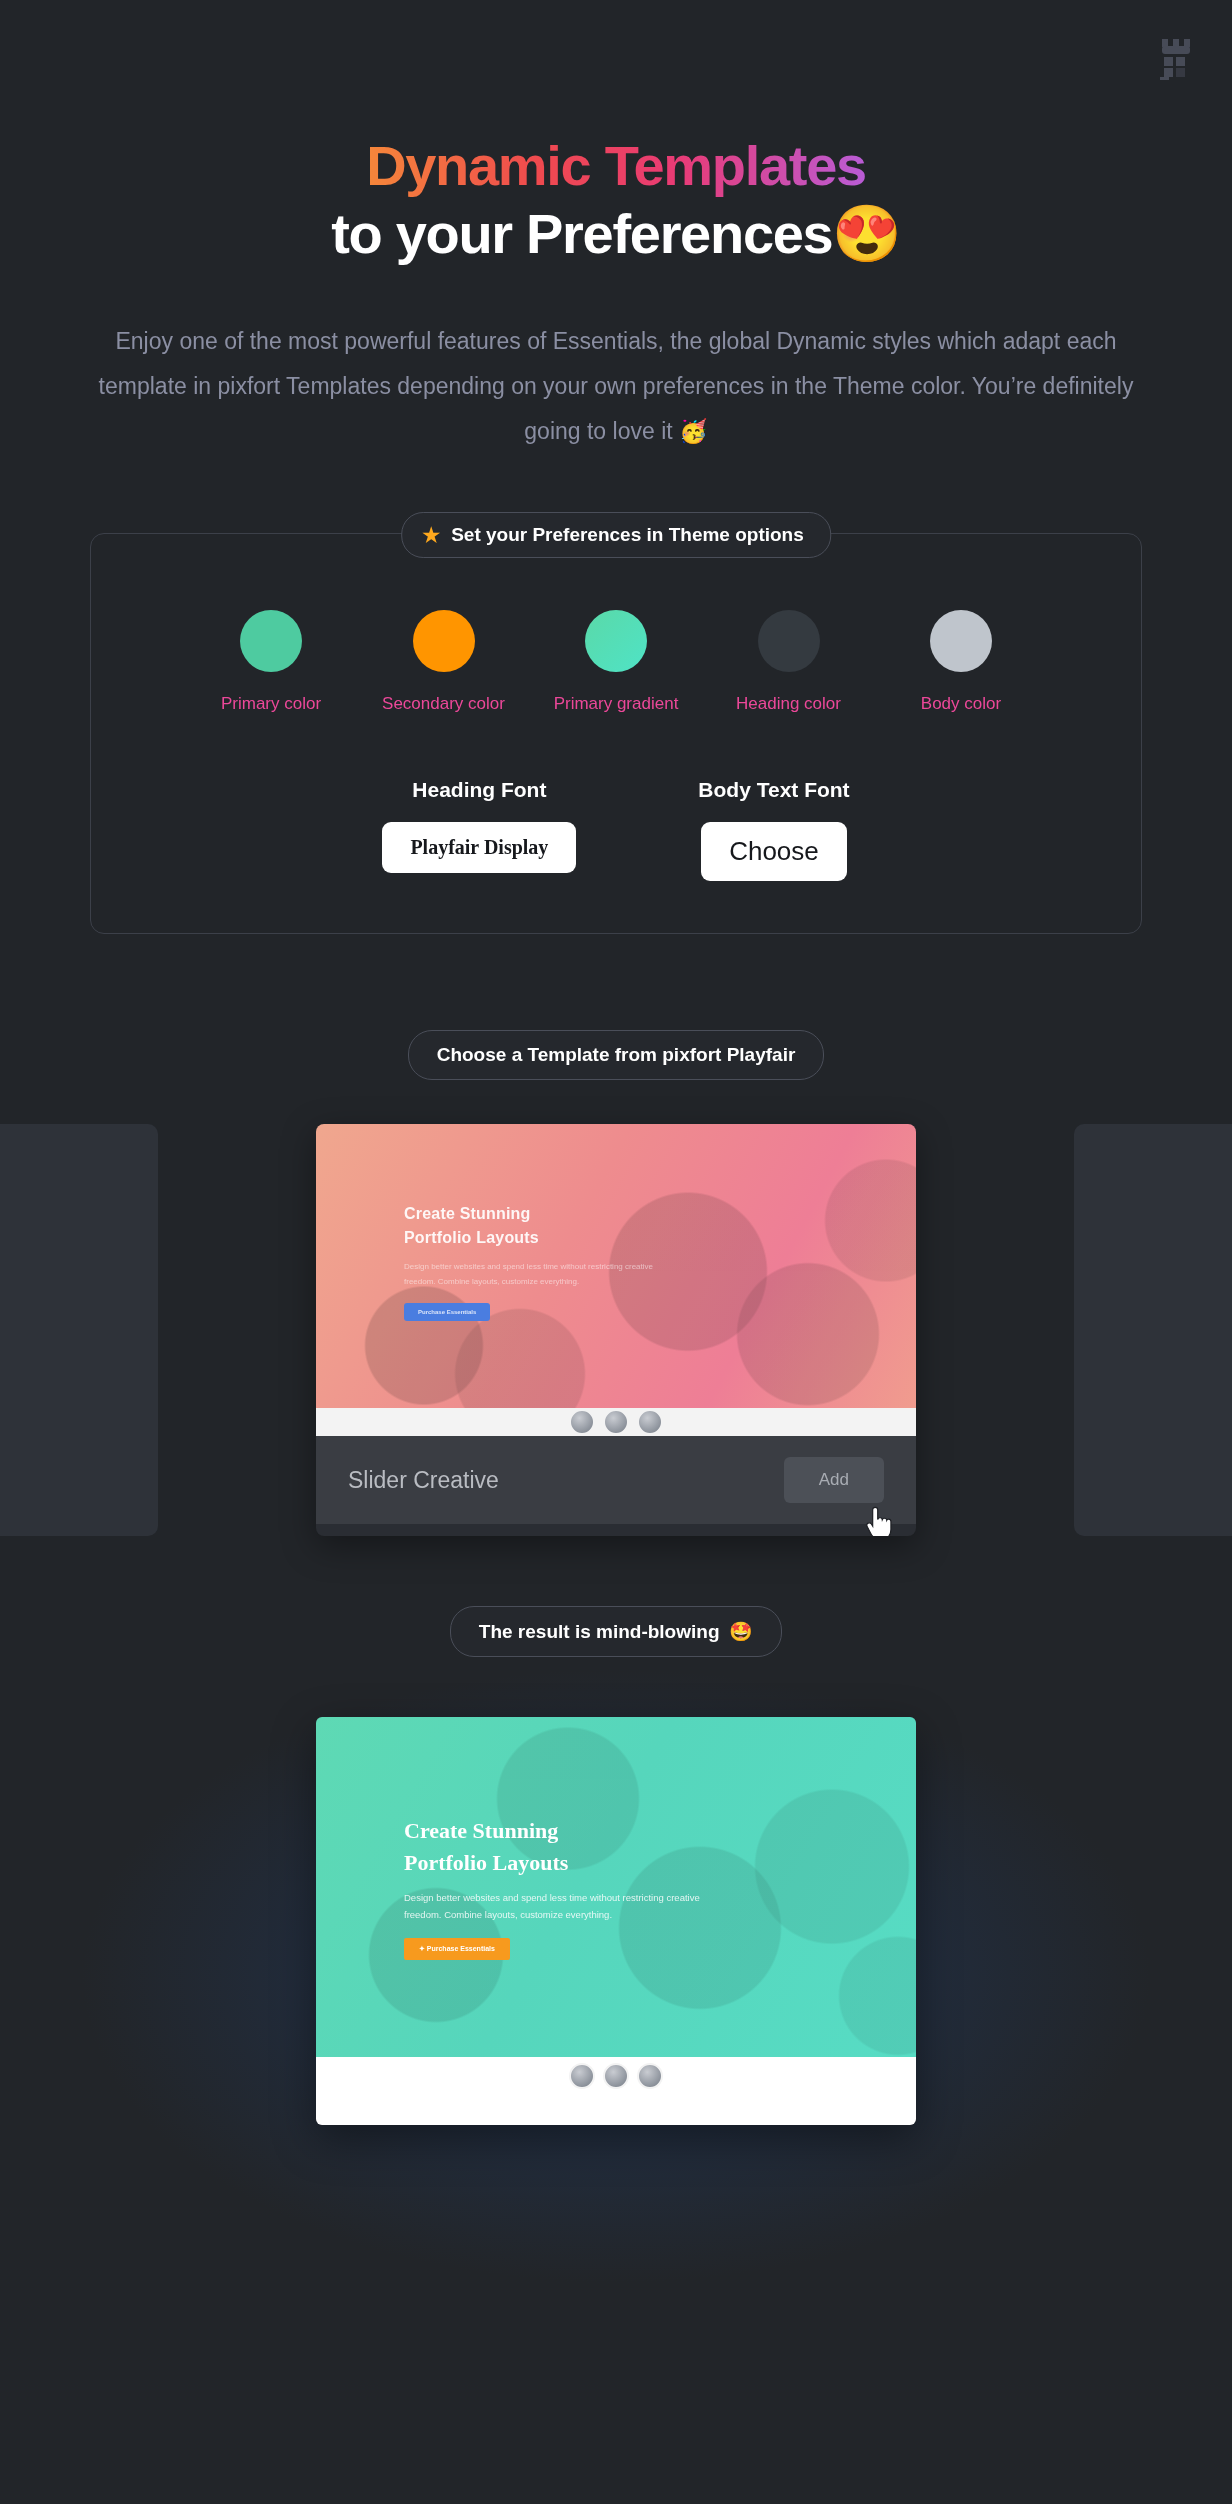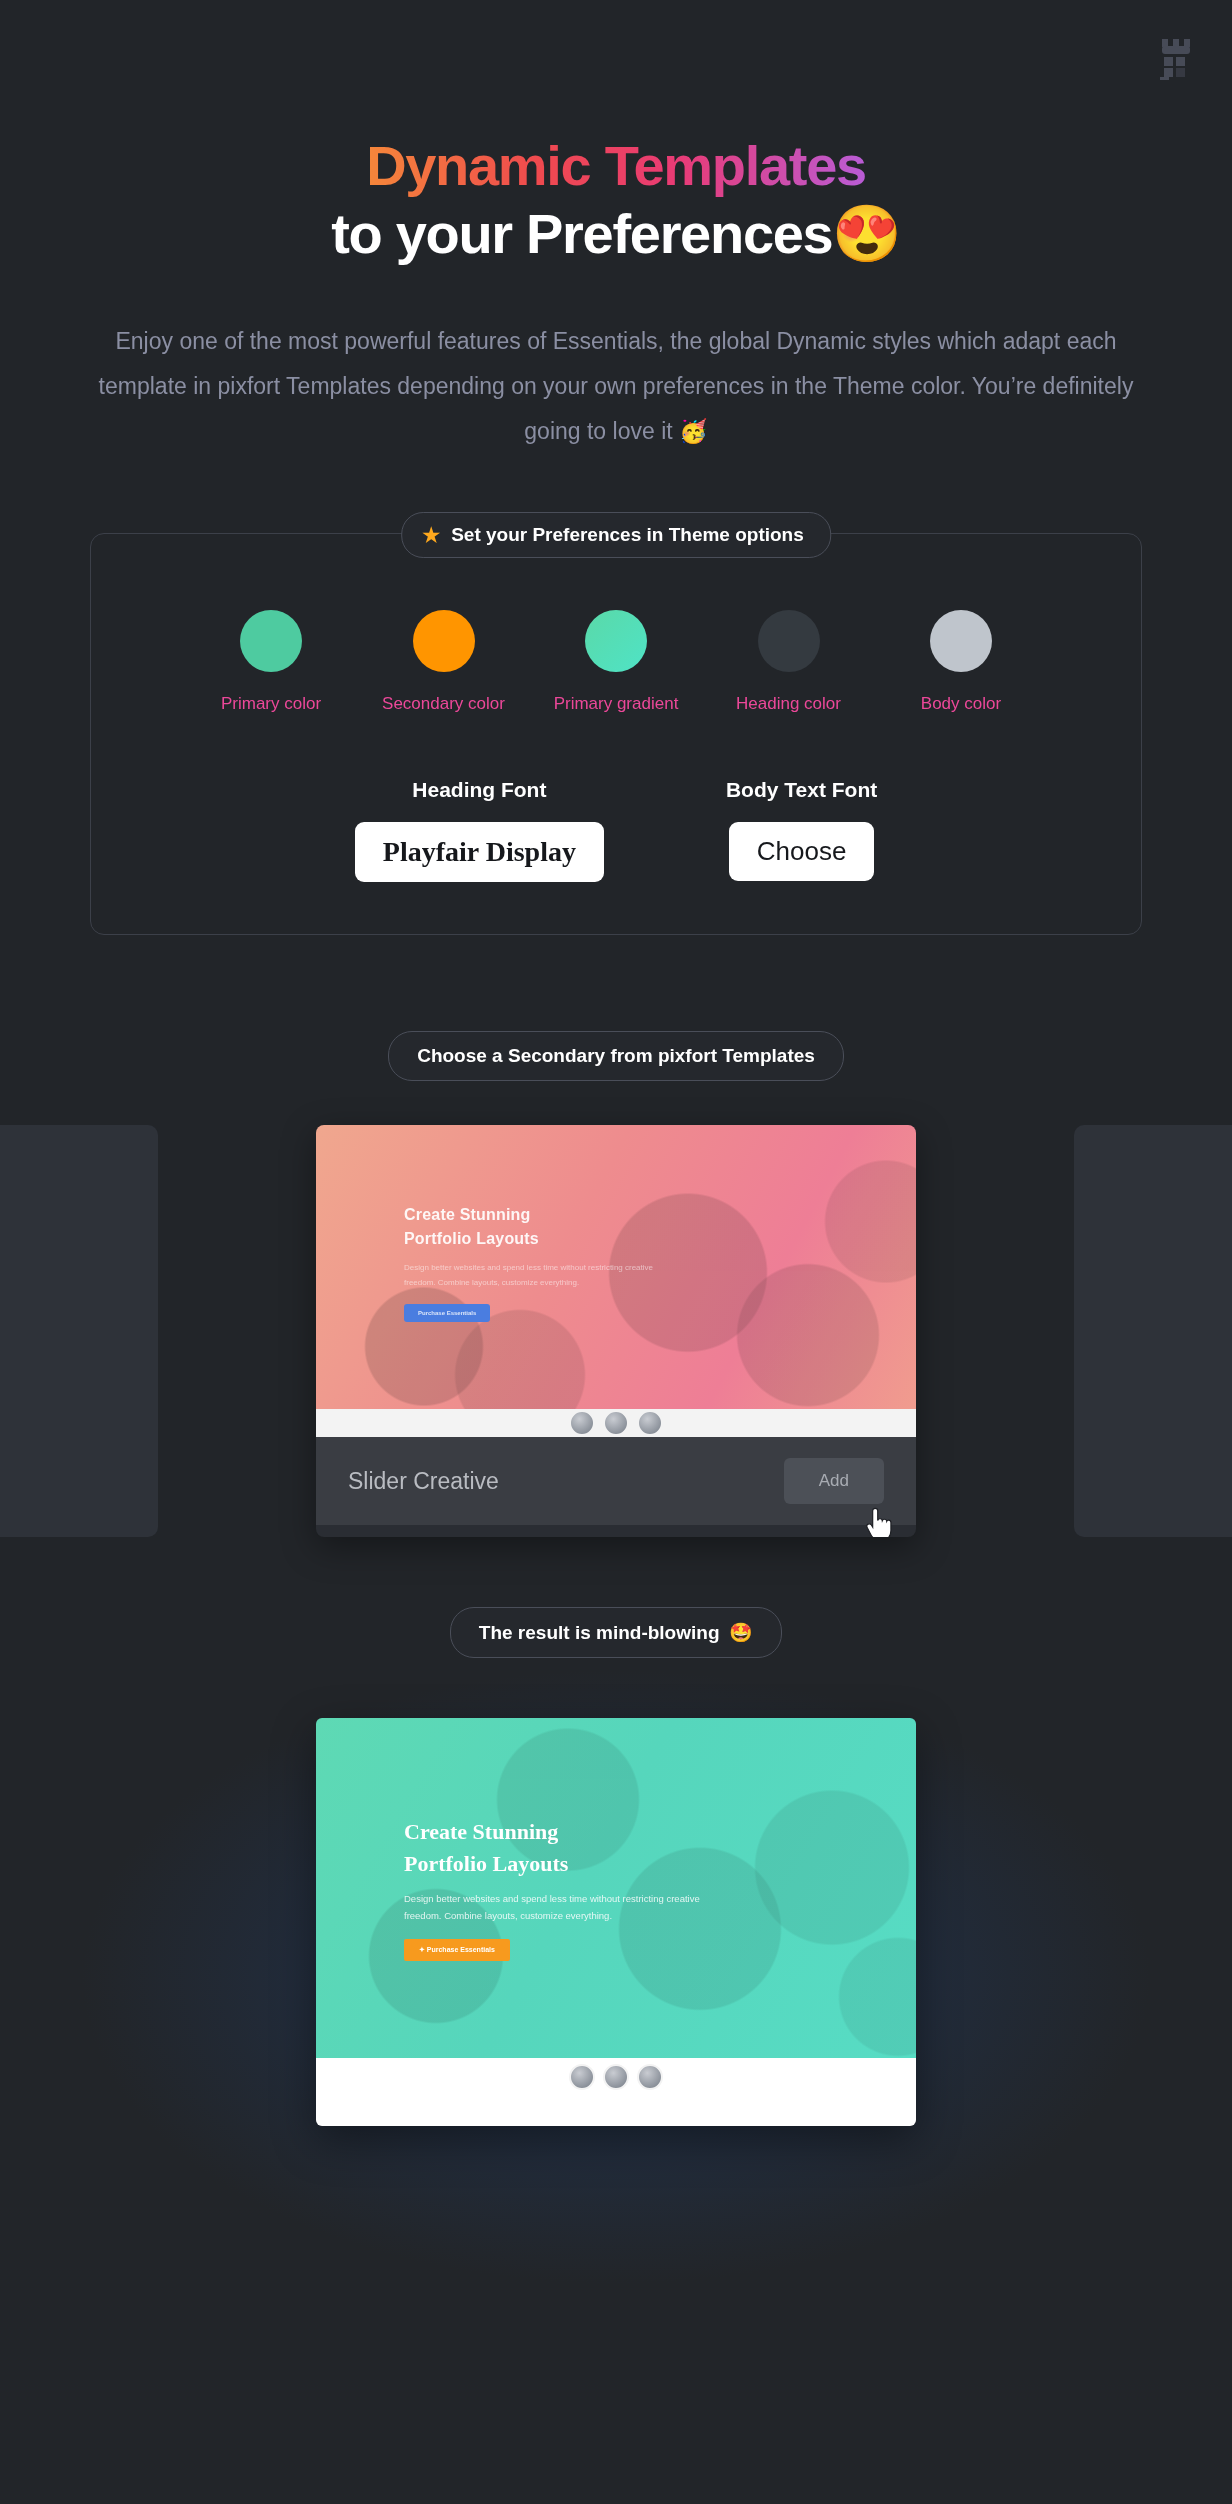--- a/index.html
+++ b/index.html
@@ -73,21 +73,21 @@
     display: flex; justify-content: center; gap: 122px;
     margin-top: 64px;
   }
   .font-col { text-align: center; }
   .font-label { font-size: 21px; font-weight: 700; color: #ffffff; }
   .font-box {
     margin-top: 20px; background: #ffffff; border-radius: 9px;
     padding: 14px 28px; color: #16181C;
     display: inline-block; min-width: 140px;
   }
-  .font-box.serif { font-family: "Liberation Serif", serif; font-size: 28px; font-weight: 700; }
+  .font-box.serif { font-family: "Liberation Serif", serif; font-size: 20px; font-weight: 700; }
   .font-box.sans  { font-family: "Liberation Sans", sans-serif; font-size: 26px; font-weight: 400; }
 
   
   .chooser-badge-row { margin-top: 96px; text-align: center; }
   .pill {
     display: inline-flex; align-items: center; gap: 10px;
     background: #25282D; border: 1px solid #4A4E59; border-radius: 24px;
     padding: 13px 28px; color: #fff; font-size: 19px; font-weight: 700;
   }
 
@@ -279,21 +279,21 @@
           <div class="font-label">Body Text Font</div>
           <div class="font-box sans">Choose</div>
         </div>
       </div>
 
     </div>
   </div>
 
   <div class="chooser-badge-row">
     <div class="pill">
-      <span>Choose a Secondary from pixfort Templates</span>
+      <span>Choose a Template from pixfort Playfair</span>
     </div>
   </div>
 
   <div class="cards-row">
     <div class="card-side left"></div>
     <div class="card-side right"></div>
 
     <div class="card-main">
       <div class="thumb-pink">
         <div class="thumb-people"></div>

